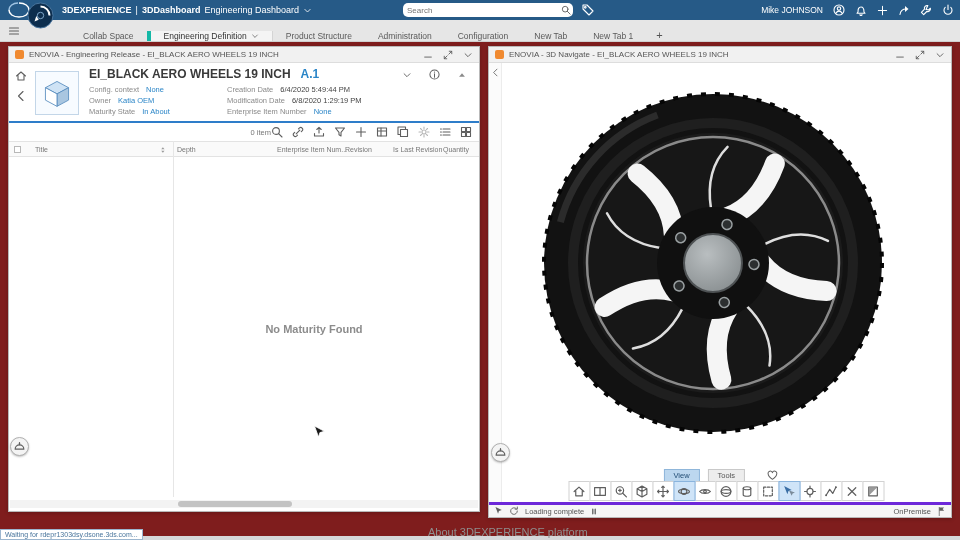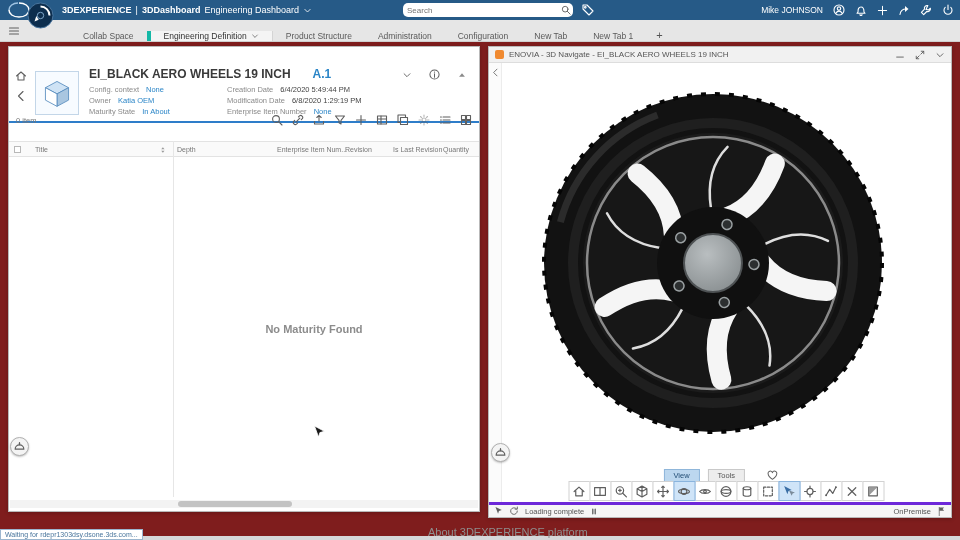--- a/index.html
+++ b/index.html
@@ -36,31 +36,31 @@
 .win-hdr{height:16px;background:#f1f1f1;border-bottom:1px solid #ddd;display:flex;align-items:center;gap:5px;padding:0 6px;font-size:8px;color:#555}
 .win-hdr .ttl{flex:1;white-space:nowrap;overflow:hidden}
 .appic{width:9px;height:9px;border-radius:2px;background:#f08a30;flex:none}
 .wc{display:flex;gap:10px;align-items:center}
 .wc svg{cursor:pointer}
 
 
 .lw-home{position:absolute;left:6px;top:23px;cursor:pointer}
 .lw-back{position:absolute;left:6px;top:43px;cursor:pointer}
 .thumb{position:absolute;left:26px;top:24px;width:44px;height:44px;border:1px solid #c3d6e8;background:#f7fbff;display:flex;align-items:center;justify-content:center}
-.lw-title{position:absolute;left:80px;top:20px;display:flex;align-items:baseline;gap:22px;font-size:12px;font-weight:bold;color:#3a3a3a;white-space:nowrap}
+.lw-title{position:absolute;left:80px;top:20px;display:flex;align-items:baseline;gap:10px;font-size:12px;font-weight:bold;color:#3a3a3a;white-space:nowrap}
 .rev{color:#2a85c7}
 .hdr-actions{position:absolute;right:12px;top:22px;display:flex;gap:17px;align-items:center}
 .fields{position:absolute;font-size:7.5px;color:#8a8a8a;line-height:11px;white-space:nowrap}
 .f1{left:80px;top:37px}
 .f2{left:218px;top:37px}
 .fields .lbl{margin-right:7px}
 .fields .v{color:#2a85c7;cursor:pointer}
 .fields .vd{color:#444}
 .blue-rule{position:absolute;left:0;right:0;top:74px;height:2px;background:#2e7dc9}
-.lw-toolbar{position:absolute;left:0;right:0;top:64px;height:18px;display:flex;align-items:center;justify-content:space-between;padding:8px 7px}
+.lw-toolbar{position:absolute;left:0;right:0;top:76px;height:18px;display:flex;align-items:center;justify-content:flex-end;padding:8px 7px}
 .count{font-size:7.5px;color:#777}
 .tb-icons{display:flex;gap:9px;align-items:center}
 .tb-icons svg{cursor:pointer}
 .thead{position:absolute;left:0;right:0;top:94px;height:16px;background:#fafafa;border-top:1px solid #e3e3e3;border-bottom:1px solid #e3e3e3;font-size:7px;color:#777}
 .thead span{position:absolute;top:4px;white-space:nowrap}
 .chk{position:absolute;left:5px;top:4px;width:7px;height:7px;border:1px solid #b8b8b8;background:#fff;cursor:pointer}
 .c-title{left:26px}.c-depth{left:168px}.c-ein{left:268px}.c-rev{left:336px}.c-islast{left:384px}.c-qty{left:434px}
 .sort{position:absolute;left:150px;top:3px;cursor:pointer}
 .col-div{position:absolute;left:164px;top:94px;bottom:14px;width:1px;background:#e6e6e6}
 .empty{position:absolute;left:140px;right:0;top:276px;text-align:center;font-size:11px;font-weight:bold;color:#8c8c8c}
@@ -183,20 +183,35 @@
     <div class="tab">
         <span>New Tab</span>
       </div>
     <div class="tab">
         <span>New Tab 1</span>
       </div>
     <div class="tab-add">+</div>
   </nav>
 
   <section class="win left">
+    <div class="win-hdr">
+      <span class="appic"></span>
+      <span class="ttl">ENOVIA - Engineering Release - EI_BLACK AERO WHEELS 19 INCH</span>
+      <span class="wc">
+        <svg class="i" width="10" height="10" viewBox="0 0 12 12">
+            <path d="M2 8.5h8"></path>
+          </svg>
+        <svg class="i" width="10" height="10" viewBox="0 0 12 12">
+            <path d="M7.5 1.5h3v3M4.5 10.5h-3v-3M10.5 1.5L7 5M1.5 10.5L5 7"></path>
+          </svg>
+        <svg class="i" width="10" height="10" viewBox="0 0 12 12">
+            <path d="M2.5 4.5L6 8l3.5-3.5"></path>
+          </svg>
+      </span>
+    </div>
 
     <svg class="i lw-home" width="12" height="12" viewBox="0 0 12 12">
         <path d="M1.5 6L6 2l4.5 4M3 5.5V10h6V5.5"></path>
       </svg>
     <svg class="i lw-back" width="12" height="12" viewBox="0 0 12 12">
         <path d="M8 1.5L3.5 6 8 10.5"></path>
       </svg>
 
     <div class="thumb">
       <svg width="32" height="32" viewBox="0 0 36 36">

